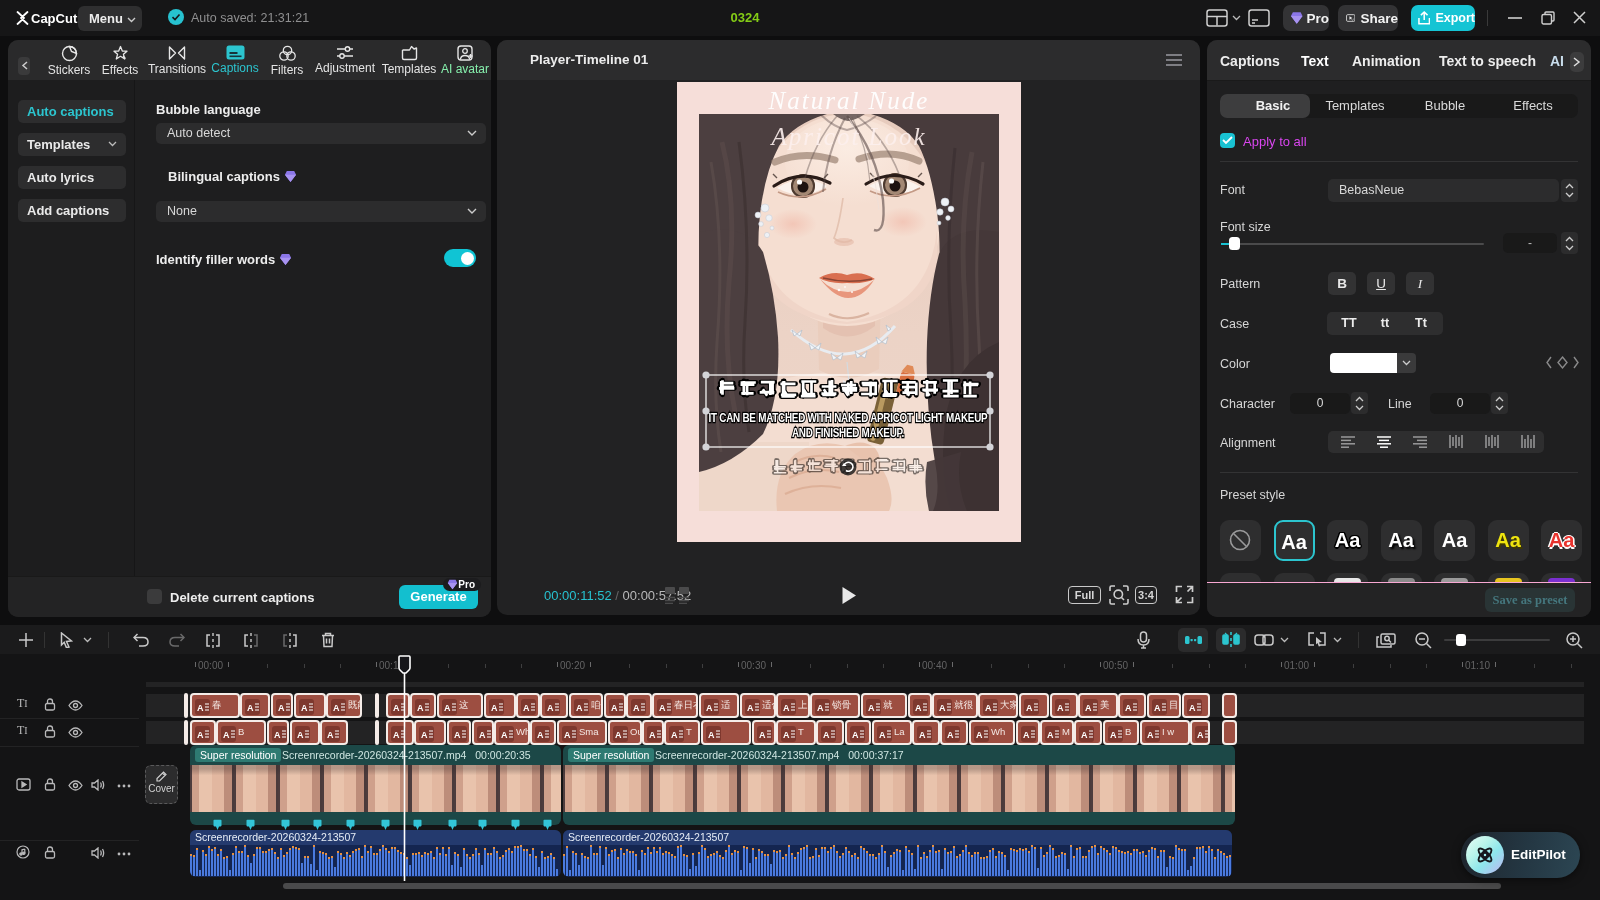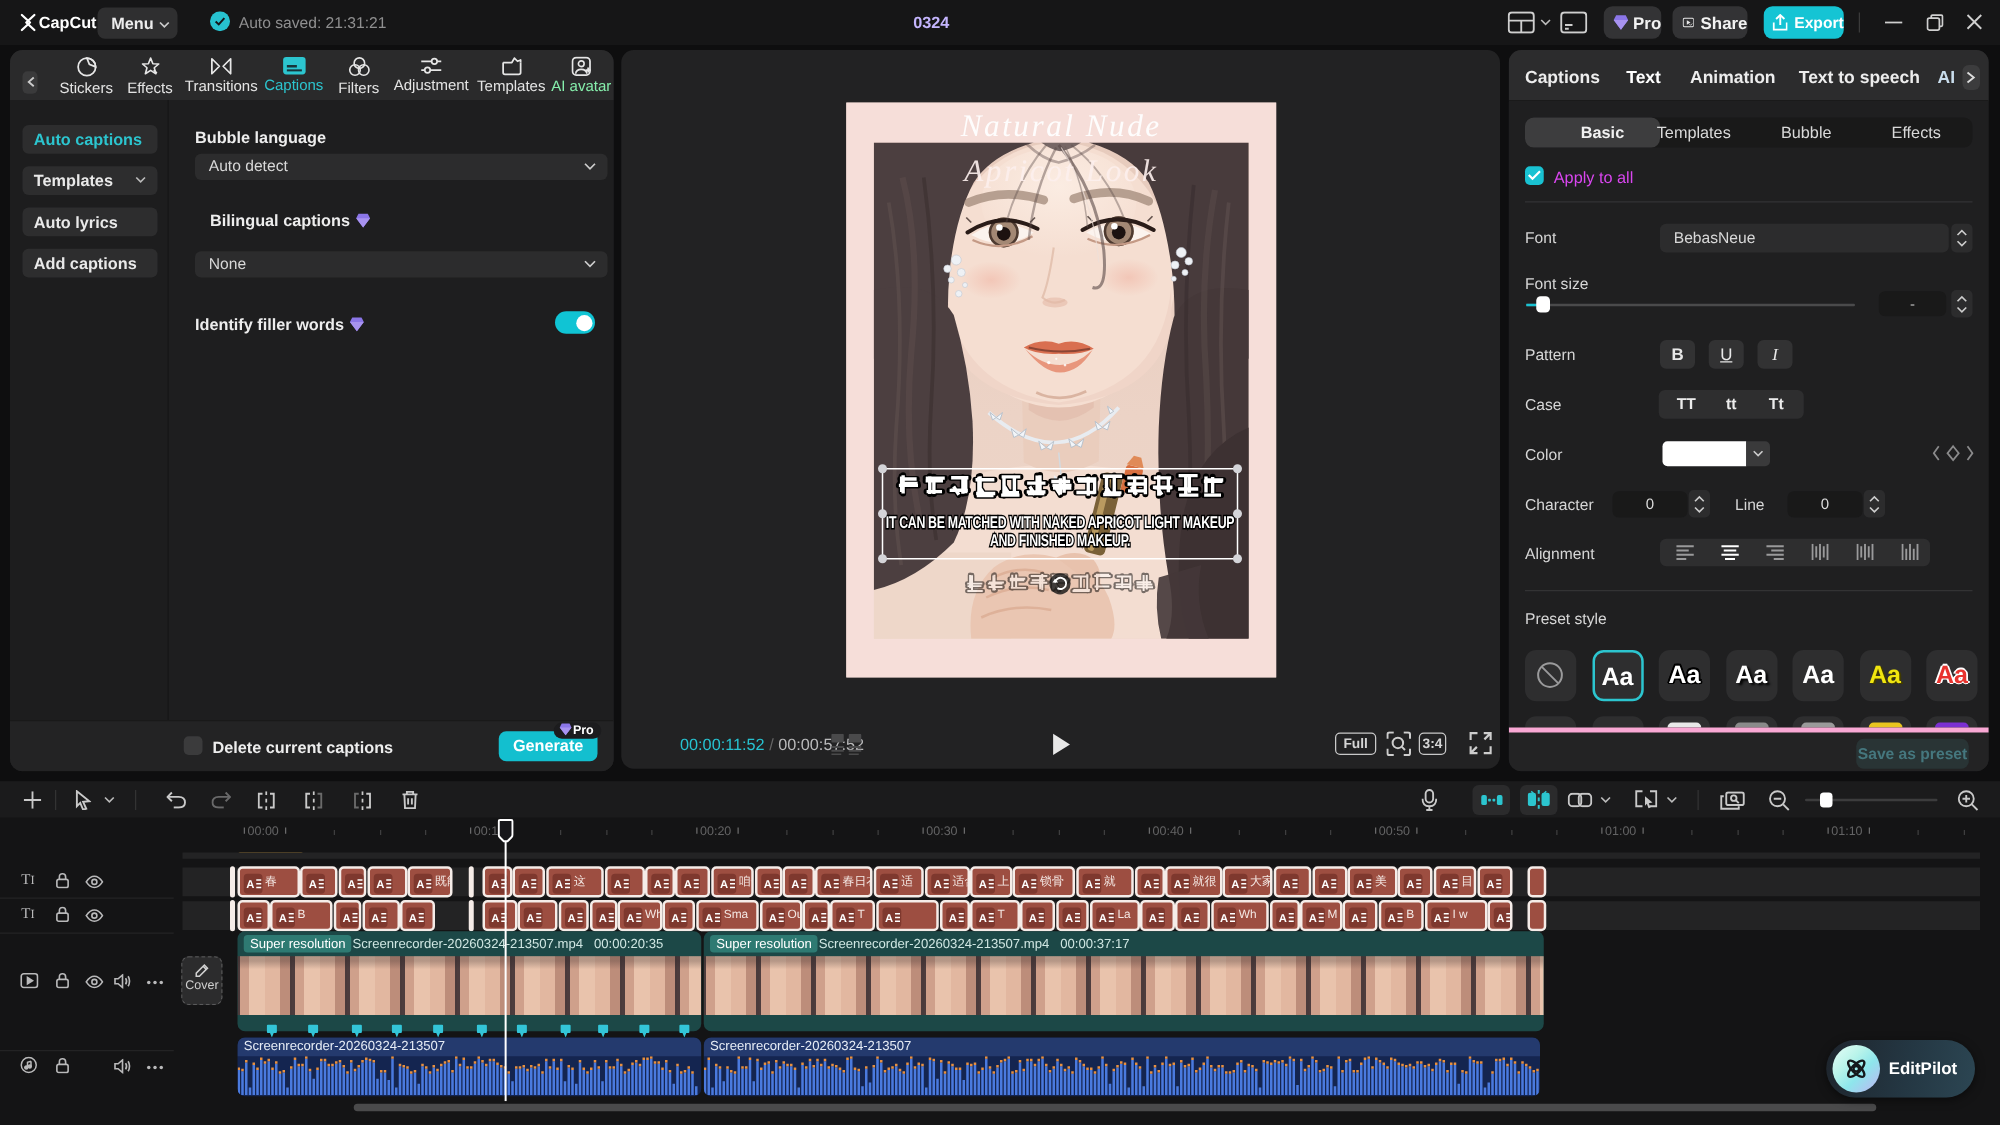--- a/index.html
+++ b/index.html
@@ -7,21 +7,21 @@
   font-family:"Liberation Sans", sans-serif; -webkit-font-smoothing:antialiased; }
 .abs { position:absolute; }
 svg { display:block; }
 
 
 #topbar { position:absolute; left:0; top:0; width:1600px; height:36px; background:#161617; }
 #topbar .logo { position:absolute; left:16px; top:9px; }
 #menu-btn { position:absolute; left:78px; top:6px; width:64px; height:25px; background:#2f2f30;
   border-radius:6px; color:#ececec; font-size:13px; font-weight:700; line-height:25px; padding-left:11px; }
 #autosave { position:absolute; left:168px; top:8px; height:20px; color:#8f8f90; font-size:12.5px; line-height:20px; }
-#title0324 { position:absolute; left:0; top:10px; width:1490px; text-align:center; color:#c4b5fd; font-size:13px; font-weight:700; }
+#title0324 { position:absolute; left:0; top:10px; width:1490px; text-align:center; color:#84cc16; font-size:13px; font-weight:700; }
 .tb-icon { position:absolute; top:8px; }
 #pro-pill, #share-pill { position:absolute; top:5px; height:26px; background:#333335; border-radius:7px;
   color:#f2f2f2; font-size:13.5px; font-weight:700; display:flex; align-items:center; }
 #export-pill { position:absolute; top:5px; height:26px; background:#15c4d4; border-radius:7px;
   color:#fff; font-size:13.5px; font-weight:700; display:flex; align-items:center; }
 
 
 #left-panel { position:absolute; left:8px; top:40px; width:483px; height:577px; background:#1e1e1f; border-radius:10px; overflow:hidden; }
 #left-iconbar { position:absolute; left:0; top:0; width:483px; height:40px; background:#2a2a2b; }
 .licon { position:absolute; top:5px; width:56px; text-align:center; color:#e4e4e4; font-size:12px; }
@@ -39,21 +39,21 @@
 #left-bottom { position:absolute; left:0; bottom:0; width:483px; height:41px; background:#232324; border-top:1px solid #191919; }
 
 #player-panel { position:absolute; left:497px; top:40px; width:703px; height:575px; background:#222223; border-radius:10px; overflow:hidden; }
 #player-header { position:absolute; left:0; top:0; width:703px; height:40px; background:#2c2c2d; color:#ececec; font-size:13.5px; font-weight:700; line-height:40px; padding-left:33px; }
 #video { position:absolute; left:180px; top:42px; width:344px; height:460px; background:#f6ded9; }
 #player-controls { position:absolute; left:0; bottom:0; width:703px; height:38px; }
 
 #right-panel { position:absolute; left:1207px; top:40px; width:384px; height:577px; background:#1f1f20; border-radius:10px; overflow:hidden; }
 #right-header { position:absolute; left:0; top:0; width:384px; height:41px; background:#2c2c2d; border-bottom:1px solid #1a1a1a; }
 .rtab { position:absolute; top:13px; color:#ededed; font-size:14px; font-weight:700; }
-#right-bottom { position:absolute; left:0; bottom:0; width:384px; height:35px; background:#232324; border-top:4px solid #f9a8d4; }
+#right-bottom { position:absolute; left:0; bottom:0; width:384px; height:35px; background:#232324; border-top:1px solid #f9a8d4;font-family:Liberation Serif, serif; }
 
 
 #timeline { position:absolute; left:0; top:625px; width:1600px; height:275px; background:#141415; }
 #tl-toolbar { position:absolute; left:0; top:0; width:1600px; height:29px; background:#1b1b1c; }
 #tl-ruler { position:absolute; left:0; top:29px; width:1600px; height:26px; }
 #tl-tracks { position:absolute; left:0; top:55px; width:1600px; height:220px; }
 .tick-lbl { position:absolute; top:6px; color:#636364; font-size:10px; }
 .cap-block { position:absolute; height:25px; background:#9d4e41; border:2px solid #f5ece8; border-radius:4px; overflow:hidden; }
 </style>
 </head>
@@ -223,20 +223,29 @@
     <div style="position:absolute;left:162px;top:13px;color:#ededed;font-size:13px;font-weight:700;">Delete current captions</div>
     <div style="position:absolute;right:13px;top:8px;width:79px;height:24px;background:#13bfcf;border-radius:6px;color:#fff;font-size:13px;font-weight:700;text-align:center;line-height:24px;">Generate</div>
     <div style="position:absolute;right:10px;top:1px;height:13px;background:#1c1c1e;border-radius:7px;color:#fff;font-size:10px;font-weight:700;line-height:13px;padding:0 6px 0 4px;"><svg width="11" height="11" viewBox="0 0 14 14" style="display:inline-block;vertical-align:-2px">
           <path d="M3 1 L11 1 L13 5 L7 13 L1 5 Z" fill="#8b76e8"></path>
           <path d="M1 5 L13 5 L7 13 Z" fill="#a893f0"></path>
         </svg>Pro</div>
   </div>
 </div>
 
 <div id="player-panel">
+  <div id="player-header">Player-Timeline 01
+    <svg style="position:absolute;right:18px;top:14px" width="16" height="12" viewBox="0 0 16 12">
+        <g stroke="#9a9aa0" stroke-width="1.6">
+          <line x1="0" y1="1" x2="16" y2="1"></line>
+          <line x1="0" y1="6" x2="16" y2="6"></line>
+          <line x1="0" y1="11" x2="16" y2="11"></line>
+        </g>
+      </svg>
+  </div>
   <div id="video">
     <svg width="344" height="460" viewBox="0 0 344 460">
 <defs>
 <linearGradient id="skin" x1="0" y1="0" x2="0" y2="1">
             <stop offset="0" stop-color="#e7cbbd"></stop>
             <stop offset="0.55" stop-color="#ecd3c6"></stop>
             <stop offset="1" stop-color="#ecd5c8"></stop>
           </linearGradient>
 <radialGradient id="cheek" cx="0.5" cy="0.5" r="0.5">
             <stop offset="0" stop-color="#f0b3a2" stop-opacity="0.55"></stop>
@@ -448,21 +457,21 @@
     <div class="rtab" style="left:232px;">Text to speech</div>
     <div class="rtab" style="left:343px;color:#c9ddec;">AI</div>
     <div style="position:absolute;right:7px;top:12px;width:14px;height:20px;background:#3c3c3d;border-radius:5px;">
         <svg width="8" height="10" viewBox="0 0 8 10" style="margin:5px 0 0 3px">
           <path d="M1 1 L6 5 L1 9" stroke="#ddd" stroke-width="1.5" fill="none"></path>
         </svg>
       </div>
   </div>
   <div class="abs" style="left:0;top:41px;width:384px;height:501px;">
       <div class="abs" style="left:13px;top:13px;width:358px;height:24px;background:#191919;border-radius:7px;"></div>
-<div class="abs" style="left:13px;top:13px;width:108px;height:24px;background:#3d3d3e;border-radius:7px;color:#f2f2f2;font-size:13px;font-weight:700;text-align:center;line-height:24px;padding-left:16px;">Basic</div>
+<div class="abs" style="left:13px;top:13px;width:90px;height:24px;background:#3d3d3e;border-radius:7px;color:#f2f2f2;font-size:13px;font-weight:700;text-align:center;line-height:24px;padding-left:16px;">Basic</div>
 <div class="abs" style="left:103px;top:13px;width:90px;height:24px;color:#d9d9d9;font-size:13px;text-align:center;line-height:24px;">Templates</div>
 <div class="abs" style="left:193px;top:13px;width:90px;height:24px;color:#d9d9d9;font-size:13px;text-align:center;line-height:24px;">Bubble</div>
 <div class="abs" style="left:281px;top:13px;width:90px;height:24px;color:#d9d9d9;font-size:13px;text-align:center;line-height:24px;">Effects</div>
       <div class="abs" style="left:13px;top:52px;width:15px;height:15px;background:#19c2d2;border-radius:4px;">
         <svg width="11" height="9" viewBox="0 0 11 9" style="margin:3px 0 0 2px">
           <path d="M1 4 L4 7 L10 1" stroke="#fff" stroke-width="1.8" fill="none"></path>
         </svg>
       </div>
 <div class="abs" style="left:36px;top:53px;color:#d946ef;font-size:13px;">Apply to all</div>
       <div class="abs" style="left:13px;top:80px;width:358px;height:1px;background:#333334;"></div>

